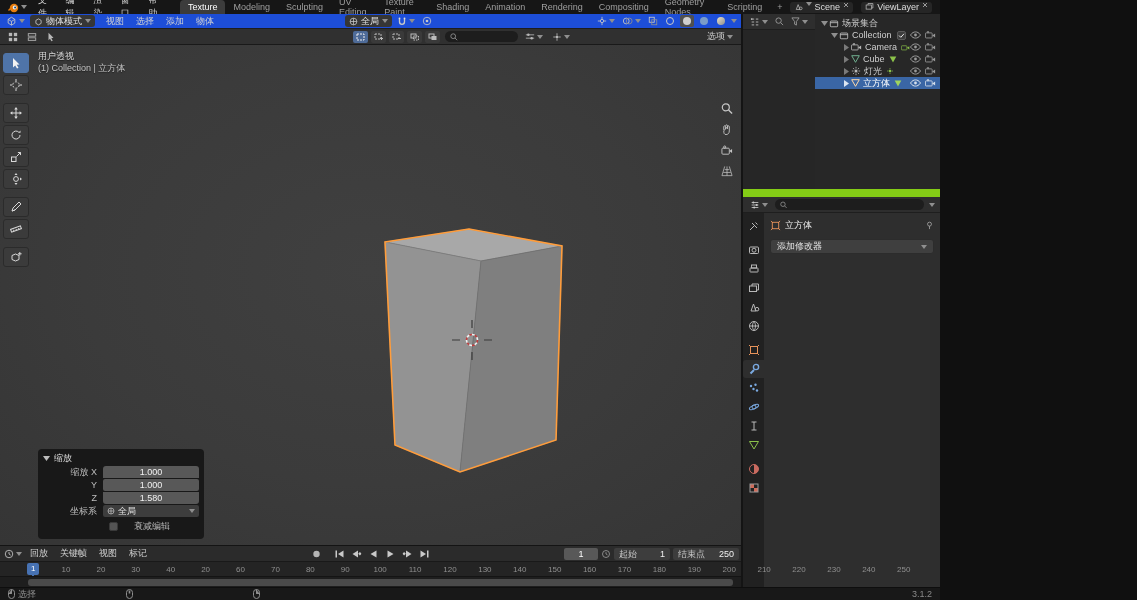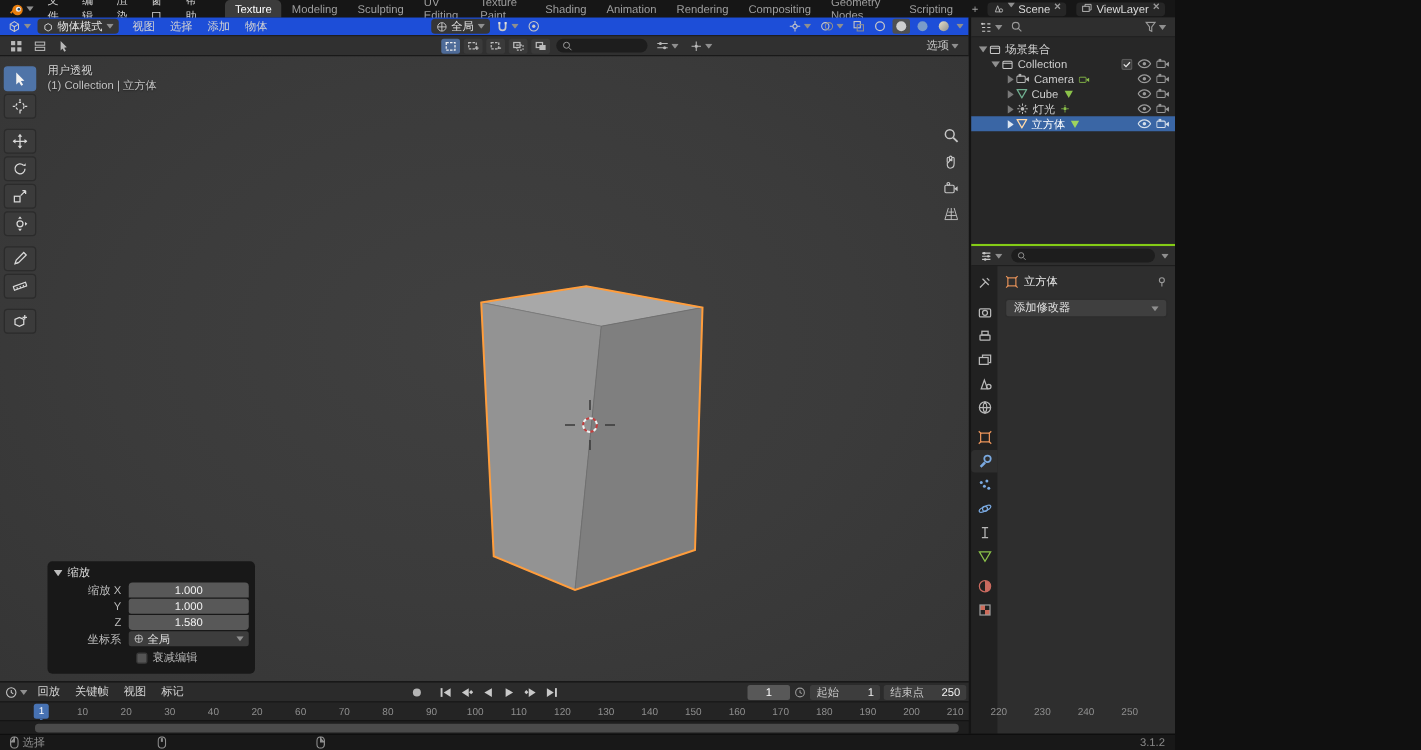--- a/index.html
+++ b/index.html
@@ -51,21 +51,21 @@
 .nav-icons{position:absolute;right:6px;top:55px;display:flex;flex-direction:column;gap:5px}
 .nav-icons .icon-btn{height:16px;width:16px;justify-content:center}
 
 
 .op-panel{position:absolute;left:38px;bottom:6px;width:166px;background:rgba(21,21,21,.93);border-radius:4px;padding:3px 5px 6px}
 .op-title{display:flex;align-items:center;gap:4px;height:13px;color:#dedede}
 .op-row{display:flex;align-items:center;margin-top:1px;height:12px}
 .op-label{width:60px;text-align:right;padding-right:6px;color:#bdbdbd}
 .op-field{flex:1;background:#585858;color:#f2f2f2;text-align:center;border-radius:2px;height:12px;line-height:12px}
 .op-dd{flex:1;display:flex;align-items:center;gap:3px;background:#3d3d3d;border-radius:2px;height:12px;padding:0 4px;color:#e0e0e0}
-.op-check{display:flex;align-items:center;gap:4px;margin:3px 0 0 66px;color:#b5b5b5}
+.op-check{display:flex;align-items:center;gap:16px;margin:3px 0 0 66px;color:#b5b5b5}
 .checkbox{width:9px;height:9px;background:#545454;border:1px solid #393939;border-radius:2px}
 
 
 .timeline{flex:none}
 .tl-header{height:16px;background:#2b2b2b;border-top:1px solid #141414;display:flex;align-items:center;padding:0 2px;position:relative}
 .playback{position:absolute;left:50%;transform:translateX(-50%);display:flex;align-items:center;gap:2px}
 .pb-btn{width:15px;height:12px;display:flex;align-items:center;justify-content:center;border-radius:2px}
 .pb-rec{margin-right:6px}
 .tl-fields{margin-left:auto;display:flex;align-items:center;gap:3px}
 .frame-field{width:34px;background:#585858;border-radius:2px;height:12px;line-height:12px;text-align:center;color:#fff}
@@ -74,21 +74,21 @@
 .tl-ruler{height:15px;background:#242424;border-top:1px solid #191919;position:relative}
 .ticks{position:absolute;left:55px;top:0;width:860px;height:15px;display:flex;justify-content:space-between}
 .tick{width:22px;text-align:center;color:#8f8f8f;font-size:8px;line-height:15px}
 .cur-frame{position:absolute;left:27px;top:1px;background:#4772b3;color:#fff;border-radius:2px;padding:0 4px;height:12px;line-height:12px;font-size:8px}
 .cur-line{position:absolute;left:32px;top:13px;width:2px;height:2px;background:#4772b3}
 .tl-scroll{height:11px;background:#1e1e1e;border-top:1px solid #141414;position:relative}
 .scrollbar{position:absolute;left:28px;right:8px;top:2px;height:7px;background:#4a4a4a;border-radius:3px}
 
 
 .right-col{width:199px;border-left:2px solid #141414;display:flex;flex-direction:column;background:#262626}
-.outliner{height:183px;display:flex;flex-direction:column;border-bottom:2px solid #84cc16;flex:none}
+.outliner{height:183px;display:flex;flex-direction:row;border-bottom:8px solid #84cc16;flex:none}
 .ol-header{height:16px;background:#2e2e2e;display:flex;align-items:center;gap:5px;padding:0 5px;border-bottom:1px solid #1e1e1e}
 .ol-tree{flex:1;background:#272727;padding-top:3px}
 .ol-row{height:12px;display:flex;align-items:center;padding-right:4px}
 .ol-row .lbl{margin-left:3px;color:#cfcfcf;white-space:nowrap}
 .ol-row.selected{background:#3a66a5}
 .ol-row.selected .lbl{color:#fff}
 .ol-right{margin-left:auto;display:flex;align-items:center;gap:4px}
 .ind1{padding-left:4px}.ind2{padding-left:14px}.ind3{padding-left:26px}
 .caret-w{width:10px;display:flex;justify-content:center}
 

